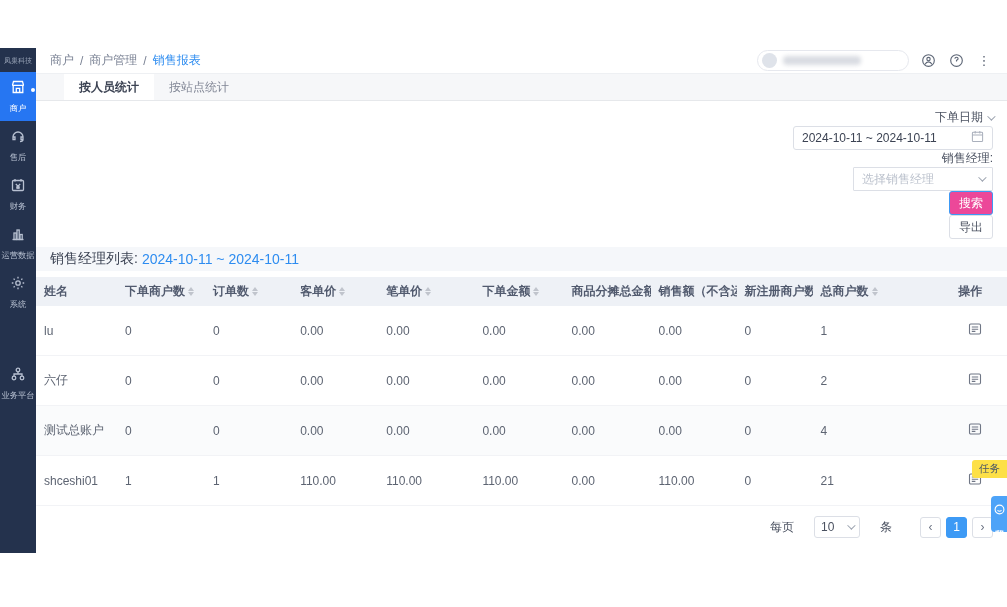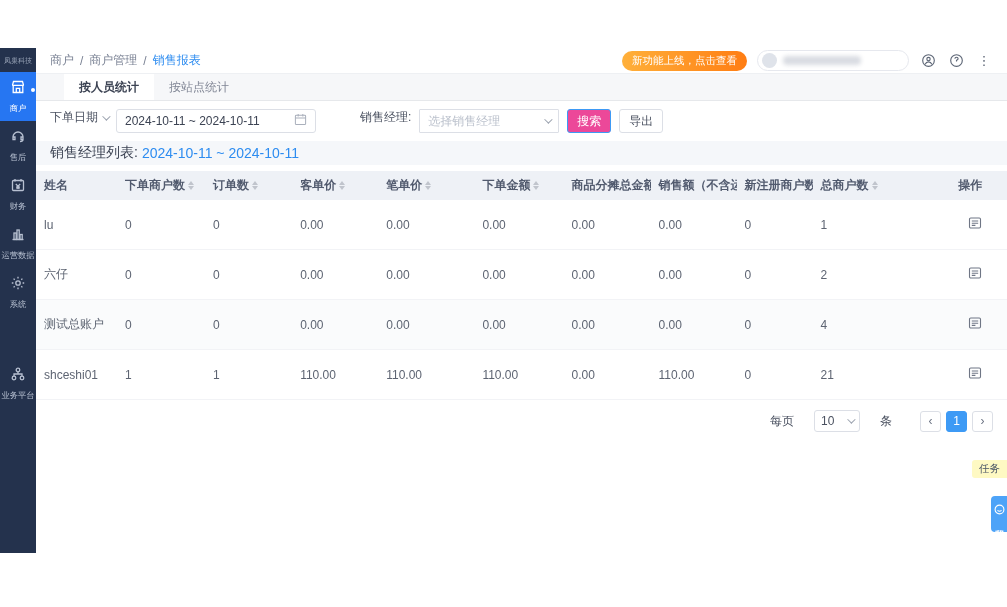--- a/index.html
+++ b/index.html
@@ -43,21 +43,21 @@
   .kebab { font-size:13px; color:#5c6575; line-height:1; }
 
   
   .tabs { height:27px; background:#f6f7f9; border-bottom:1px solid #e6e8eb; display:flex;
     align-items:stretch; padding-left:28px; }
   .tab { display:flex; align-items:center; padding:0 15px; font-size:12px; color:#808695;
     cursor:pointer; }
   .tab.active { background:#fff; color:#3c4353; font-weight:bold; }
 
   
-  .filters { display:flex; align-items:flex-start; padding:8px 14px; gap:8px; background:#fff; }
+  .filters { display:flex; align-items:flex-end; padding:8px 14px; gap:0; background:#fff;flex-direction:column; }
   .f-label { font-size:12px; color:#4a5160; display:flex; align-items:center; gap:4px;
     cursor:pointer; white-space:nowrap; }
   .chev { width:6px; height:6px; border-right:1.4px solid #9aa1ae; border-bottom:1.4px solid #9aa1ae;
     transform:rotate(45deg) translateY(-2px); display:inline-block; }
   .date-input { width:200px; height:24px; border:1px solid #dcdfe6; border-radius:3px;
     display:flex; align-items:center; padding:0 8px; font-size:12px; color:#3c4353; cursor:pointer; }
   .date-input .cal { margin-left:auto; }
   .sel { width:140px; height:24px; border:1px solid #dcdfe6; border-radius:1px; display:flex;
     align-items:center; padding:0 8px; font-size:12px; color:#bcc2cd; cursor:pointer; }
   .sel .chev { margin-left:auto; }
@@ -95,21 +95,21 @@
   .pp-sel { width:46px; height:22px; border:1px solid #dcdfe6; border-radius:3px; display:flex;
     align-items:center; padding:0 6px; cursor:pointer; color:#4a5160; }
   .pp-sel .chev { margin-left:auto; }
   .pg-btn { width:21px; height:21px; border:1px solid #dcdfe6; border-radius:3px; background:#fff;
     display:flex; align-items:center; justify-content:center; color:#6b7383; cursor:pointer;
     font-size:12px; }
   .pg-btn.cur { background:#3d9af5; border-color:#3d9af5; color:#fff; }
   .pg-group { display:flex; gap:5px; margin-left:8px; }
 
   
-  .task-tab { position:absolute; right:0; top:460px; background:#fef9c3; color:#4a5566;
+  .task-tab { position:absolute; right:0; top:460px; background:#fde047; color:#4a5566;
     font-size:10.5px; padding:2px 7px; border-radius:3px 0 0 3px; cursor:pointer; }
   .service-tab { position:absolute; right:0; top:496px; width:16px; background:#4da3f8; color:#fff;
     border-radius:4px 0 0 4px; padding:5px 1px 6px; display:flex; flex-direction:column;
     align-items:center; gap:3px; cursor:pointer; }
   .service-tab .txt { writing-mode:vertical-rl; text-orientation:upright; font-size:9.5px;
     letter-spacing:1px; }
   .service-tab svg { stroke:#fff; fill:none; stroke-width:1.2; }
 </style>
 </head>
 <body>
@@ -187,21 +187,20 @@
 
     <div class="topbar">
       <div class="crumb">
         <span>商户</span>
         <span>/</span>
         <span>商户管理</span>
         <span>/</span>
         <span class="cur">销售报表</span>
       </div>
       <div class="topbar-right">
-        <span class="promo">新功能上线，点击查看</span>
         <span class="userpill">
           <span class="avatar"></span>
           <span class="redact"></span>
         </span>
         <span class="tb-icon">
           <svg width="15" height="15" viewBox="0 0 16 16">
               <circle cx="8" cy="8" r="6.2"></circle>
               <circle cx="8" cy="6.5" r="1.8"></circle>
               <path d="M4.5 12 q1 -2.6 3.5 -2.6 t3.5 2.6"></path>
             </svg>

